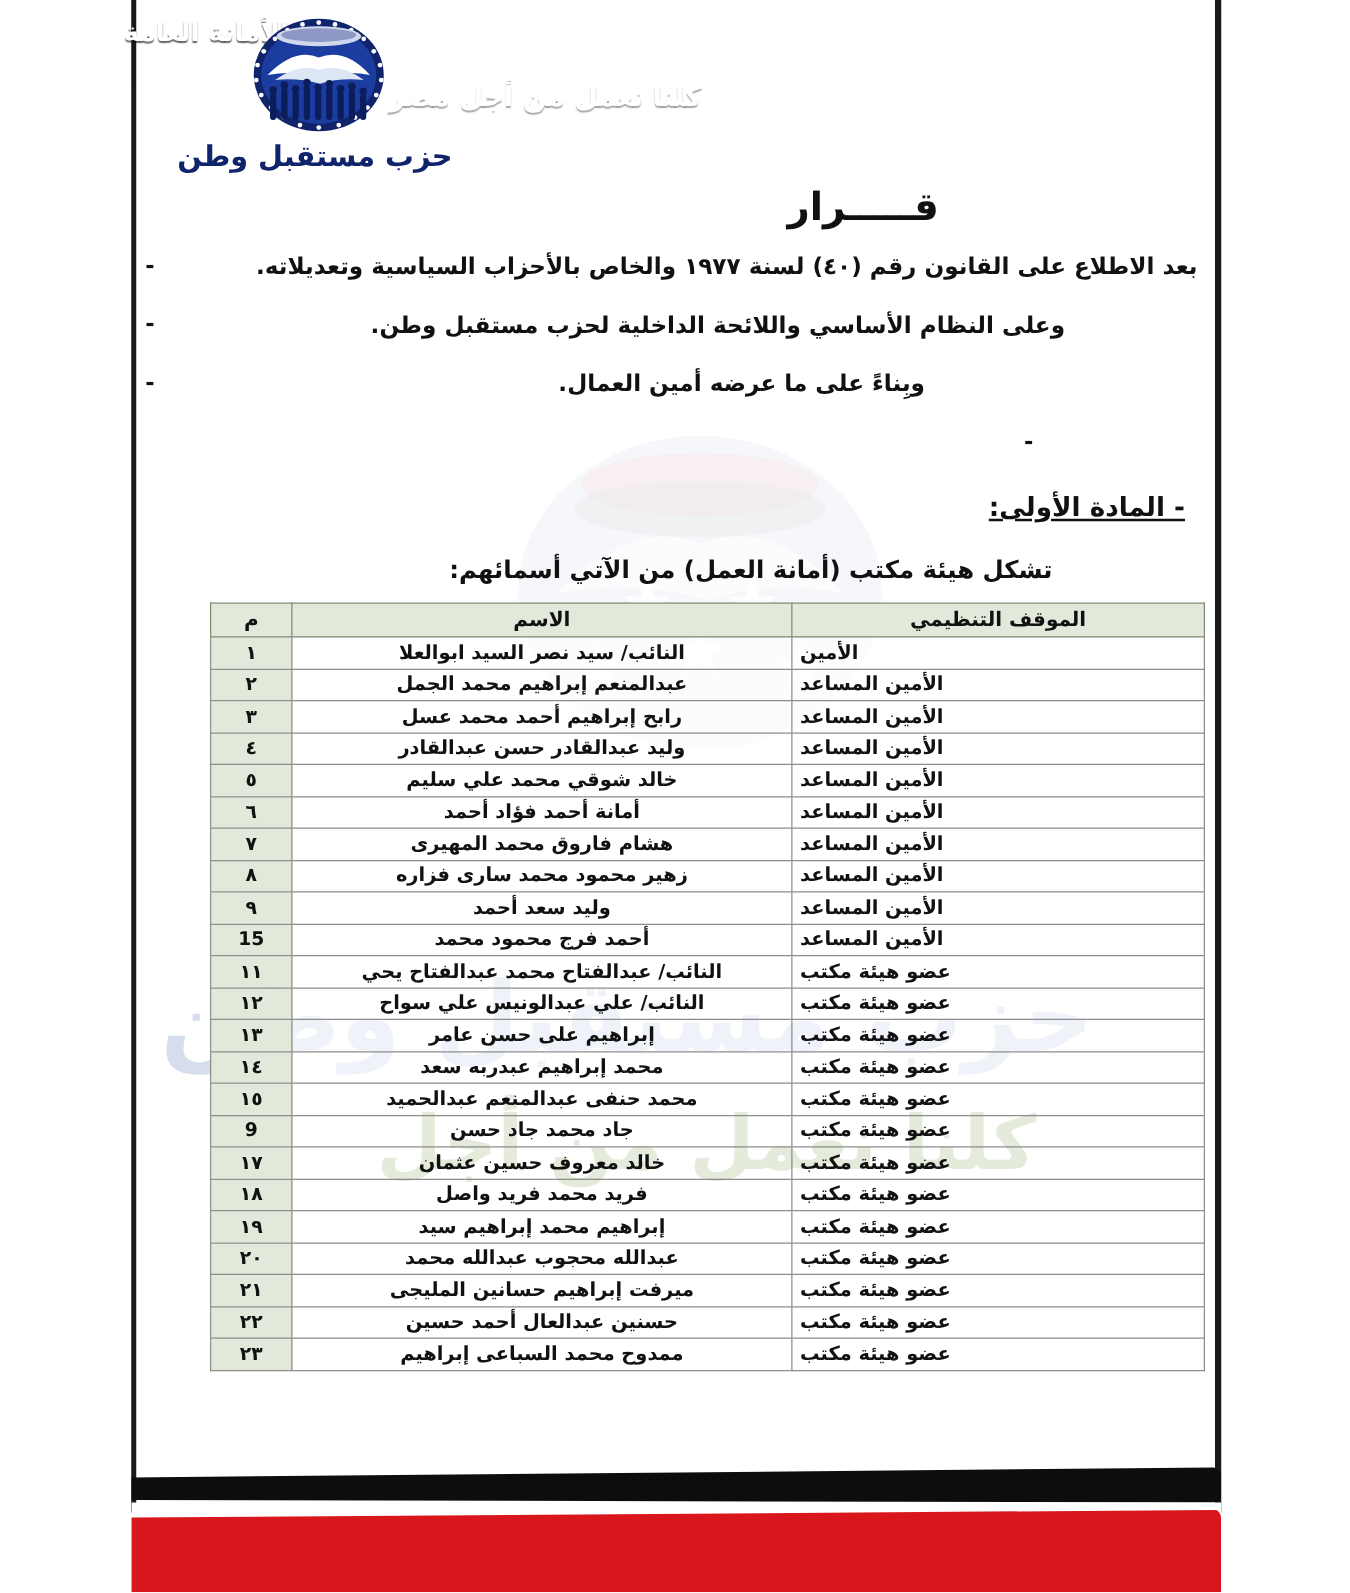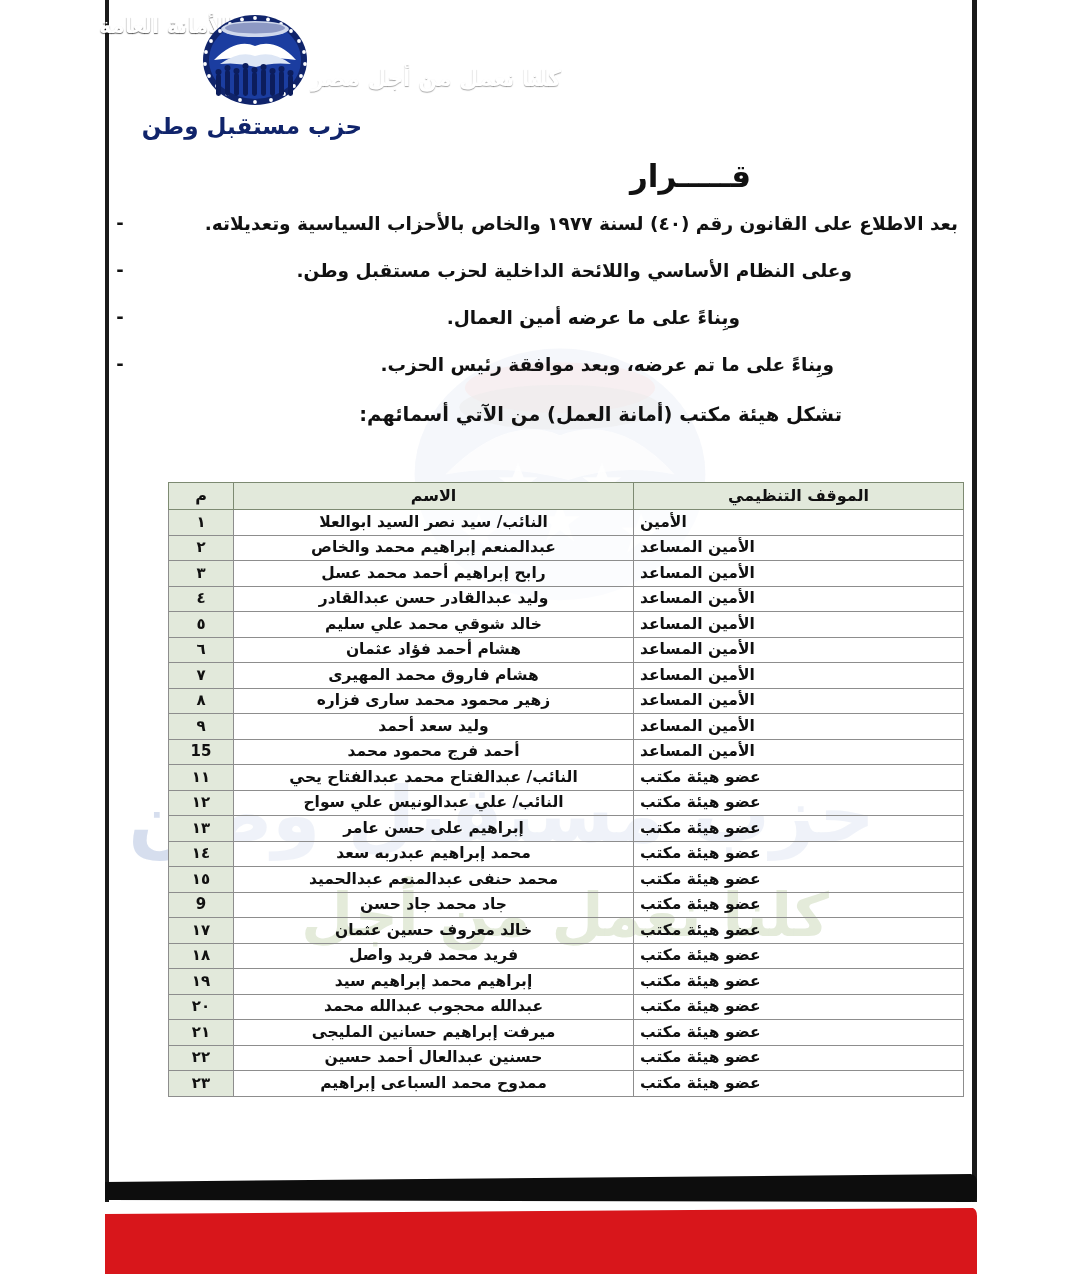--- a/index.html
+++ b/index.html
@@ -67,21 +67,21 @@
     white-space:nowrap;letter-spacing:-2px;
   }
   #wm-text2{
     position:absolute;left:150px;top:580px;width:620px;text-align:center;
     font-size:60px;font-weight:bold;color:#4d7c0f;opacity:.40;
     white-space:nowrap;letter-spacing:-2px;
   }
 
   
   #doc-body{
-    position:absolute;left:109px;top:128px;width:863px;
+    position:absolute;left:109px;top:118px;width:863px;
     z-index:3;
   }
 
   #decree-title{
     text-align:center;
     font-size:31px;font-weight:bold;
     margin:30px 0 4px 0;
     padding-left:300px;
     letter-spacing:0;
   }
@@ -279,25 +279,25 @@
     </li>
     <li class="clause c2" style="padding-right:120px;">
       <span class="ctext">وعلى النظام الأساسي واللائحة الداخلية لحزب مستقبل وطن.</span>
       <span class="dash">-</span>
     </li>
     <li class="clause c3" style="padding-right:232px;">
       <span class="ctext">وبِناءً على ما عرضه أمين العمال.</span>
       <span class="dash">-</span>
     </li>
     <li class="clause c4" style="padding-right:138px;">
-      <span class="ctext">وبِناءً على ما تم عرضه، وبعد موافقة رئيس الحزب.</span>
       <span class="dash">-</span>
     </li>
   </ul>
 
+  <div id="article-heading">- المادة الأولى:</div>
   <div id="article-intro">تشكل هيئة مكتب (أمانة العمل) من الآتي أسمائهم:</div>
 </div>
 
 <table id="members-table">
   <colgroup>
     <col class="c-pos">
       <col class="c-name">
       <col class="c-num">
   </colgroup>
   <thead>
@@ -308,41 +308,41 @@
     </tr>
   </thead>
   <tbody id="members-tbody">
       <tr>
         <td class="cell-pos">الأمين</td>
         <td class="cell-name">النائب/ سيد نصر السيد ابوالعلا</td>
         <td class="cell-num">١</td>
       </tr>
       <tr>
         <td class="cell-pos">الأمين المساعد</td>
-        <td class="cell-name">عبدالمنعم إبراهيم محمد والخاص</td>
+        <td class="cell-name">عبدالمنعم إبراهيم محمد الجمل</td>
         <td class="cell-num">٢</td>
       </tr>
       <tr>
         <td class="cell-pos">الأمين المساعد</td>
         <td class="cell-name">رابح إبراهيم أحمد محمد عسل</td>
         <td class="cell-num">٣</td>
       </tr>
       <tr>
         <td class="cell-pos">الأمين المساعد</td>
         <td class="cell-name">وليد عبدالقادر حسن عبدالقادر</td>
         <td class="cell-num">٤</td>
       </tr>
       <tr>
         <td class="cell-pos">الأمين المساعد</td>
         <td class="cell-name">خالد شوقي محمد علي سليم</td>
         <td class="cell-num">٥</td>
       </tr>
       <tr>
         <td class="cell-pos">الأمين المساعد</td>
-        <td class="cell-name">هشام أحمد فؤاد عثمان</td>
+        <td class="cell-name">أمانة أحمد فؤاد أحمد</td>
         <td class="cell-num">٦</td>
       </tr>
       <tr>
         <td class="cell-pos">الأمين المساعد</td>
         <td class="cell-name">هشام فاروق محمد المهيرى</td>
         <td class="cell-num">٧</td>
       </tr>
       <tr>
         <td class="cell-pos">الأمين المساعد</td>
         <td class="cell-name">زهير محمود محمد سارى فزاره</td>

